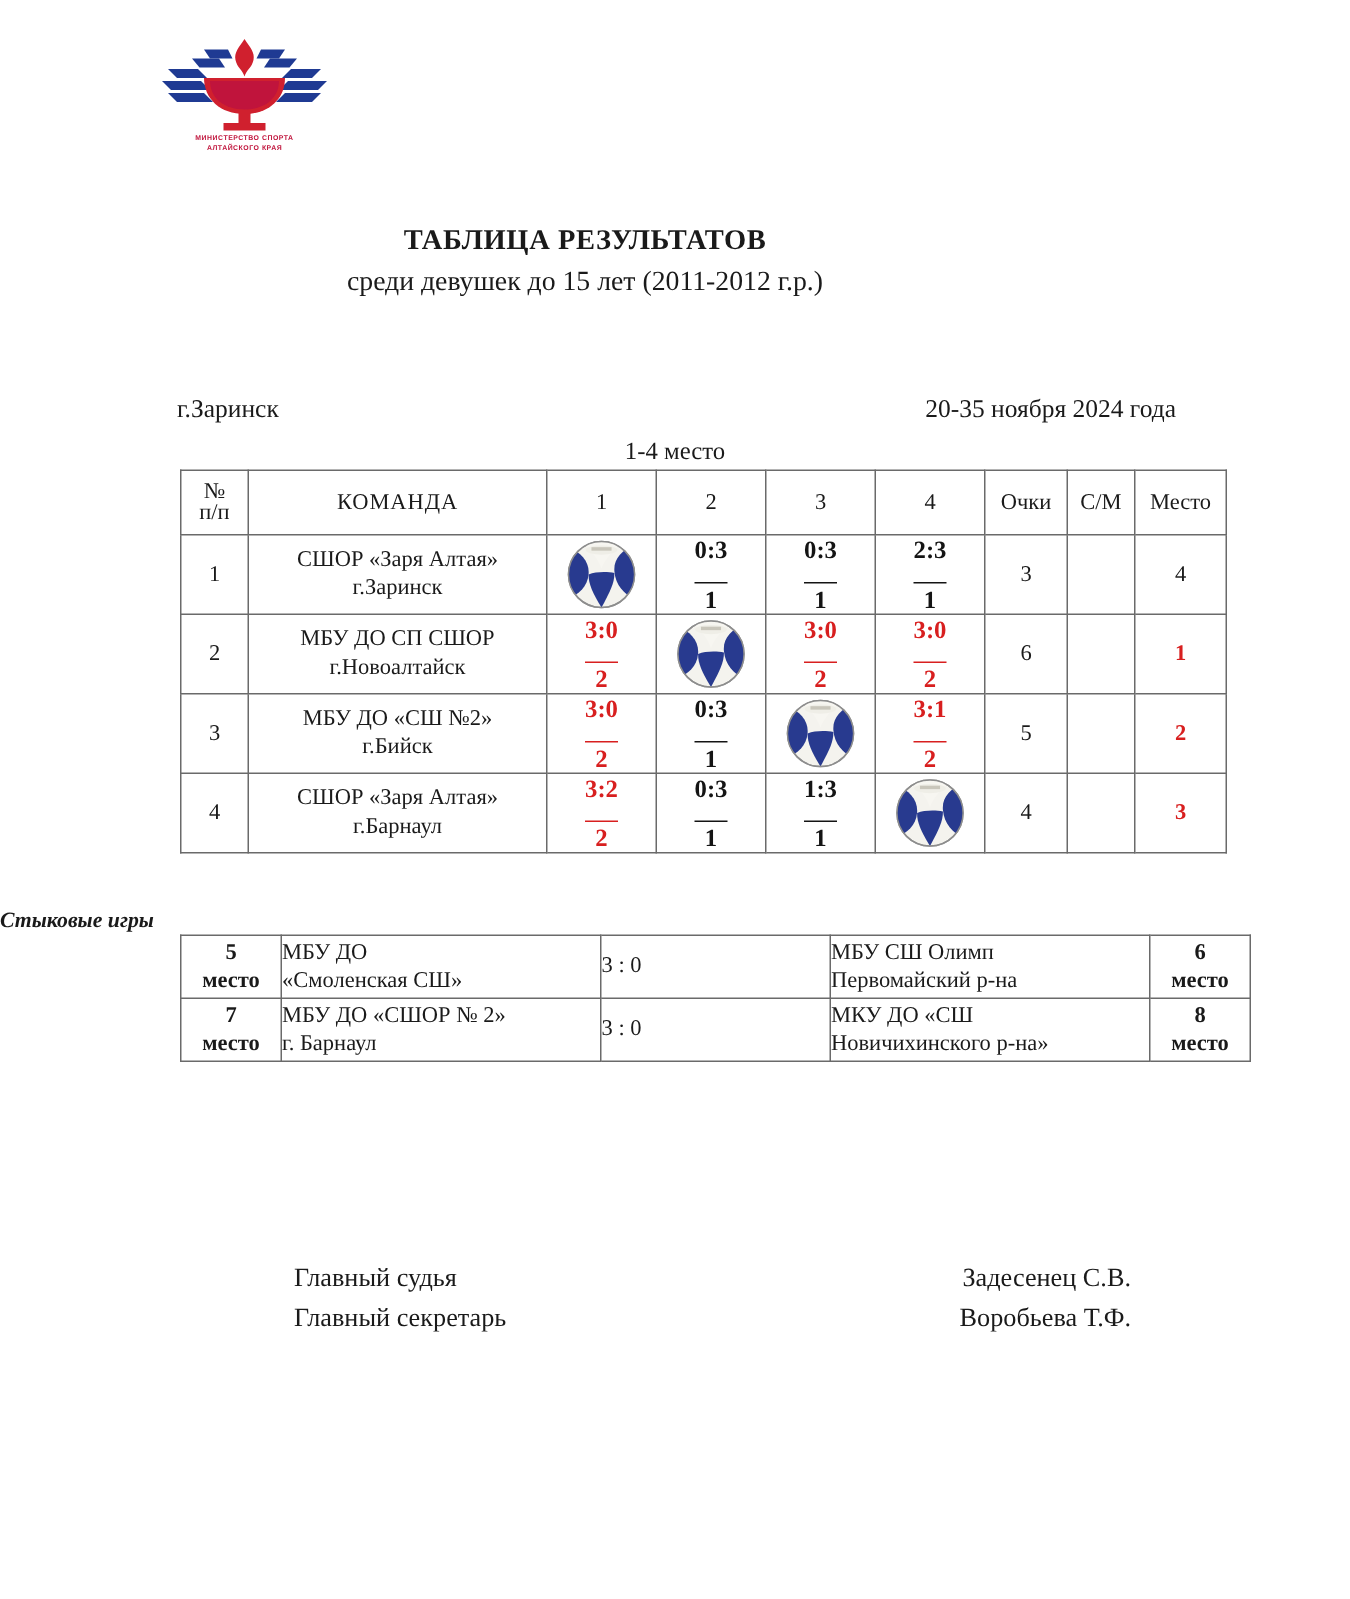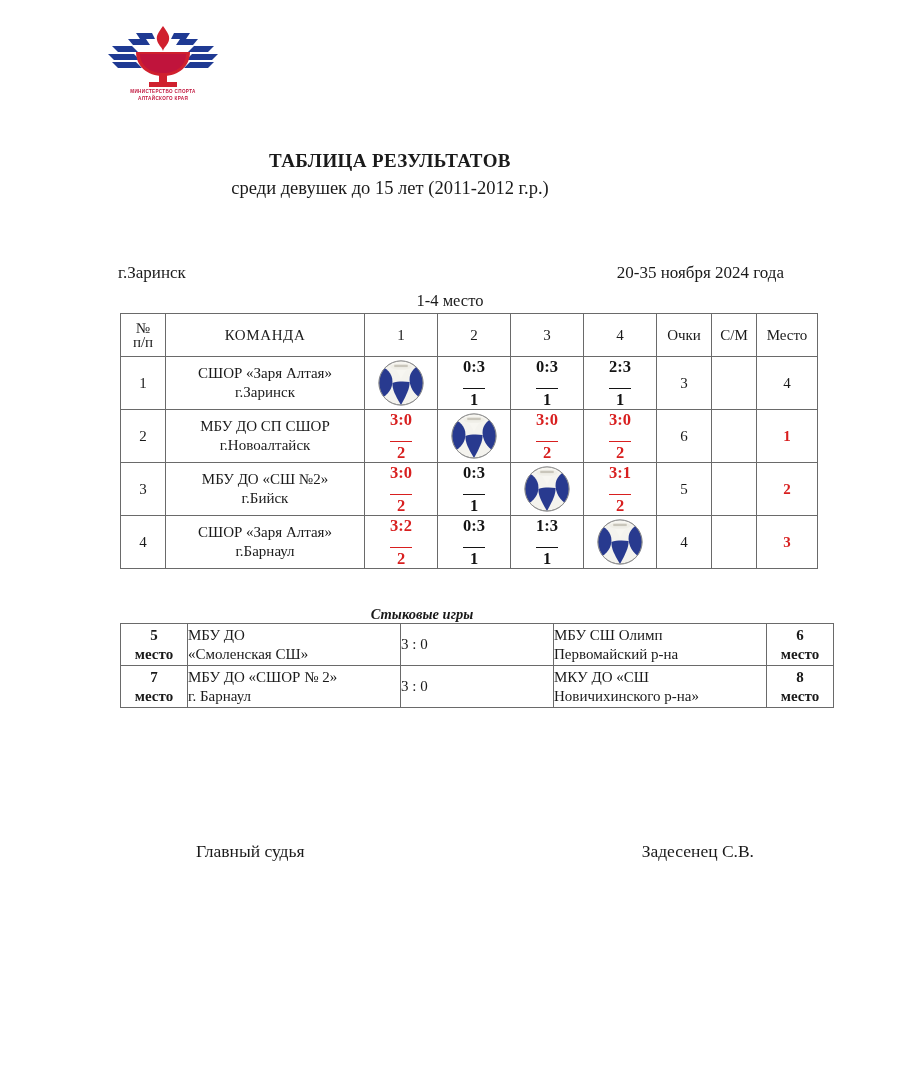--- a/index.html
+++ b/index.html
@@ -145,21 +145,20 @@
     display: block;
     margin: 0 auto;
   }
 
   
   .playoff-label {
     position: absolute;
     left: 0;
     top: 606px;
     width: 844px;
-    text-align: center;
     font-size: 14.5px;
     font-style: italic;
     font-weight: bold;
   }
   table.playoff-table {
     position: absolute;
     left: 120px;
     top: 623px;
     width: 710px;
     border-collapse: collapse;
@@ -474,13 +473,17 @@
         </td>
       </tr>
     </tbody>
 </table>
 
 <div class="signatures">
   <div class="sig-row">
     <span class="sig-role">Главный судья</span>
     <span class="sig-name">Задесенец С.В.</span>
   </div>
+  <div class="sig-row">
+    <span class="sig-role">Главный секретарь</span>
+    <span class="sig-name">Воробьева Т.Ф.</span>
+  </div>
 </div>
 
 </body></html>

